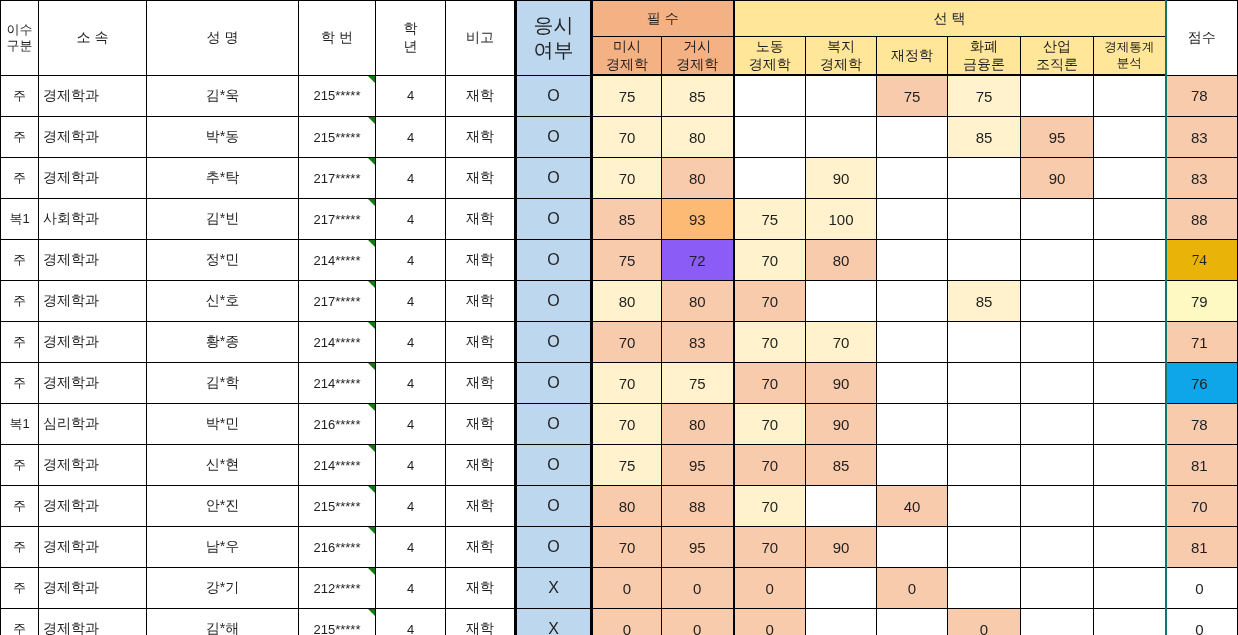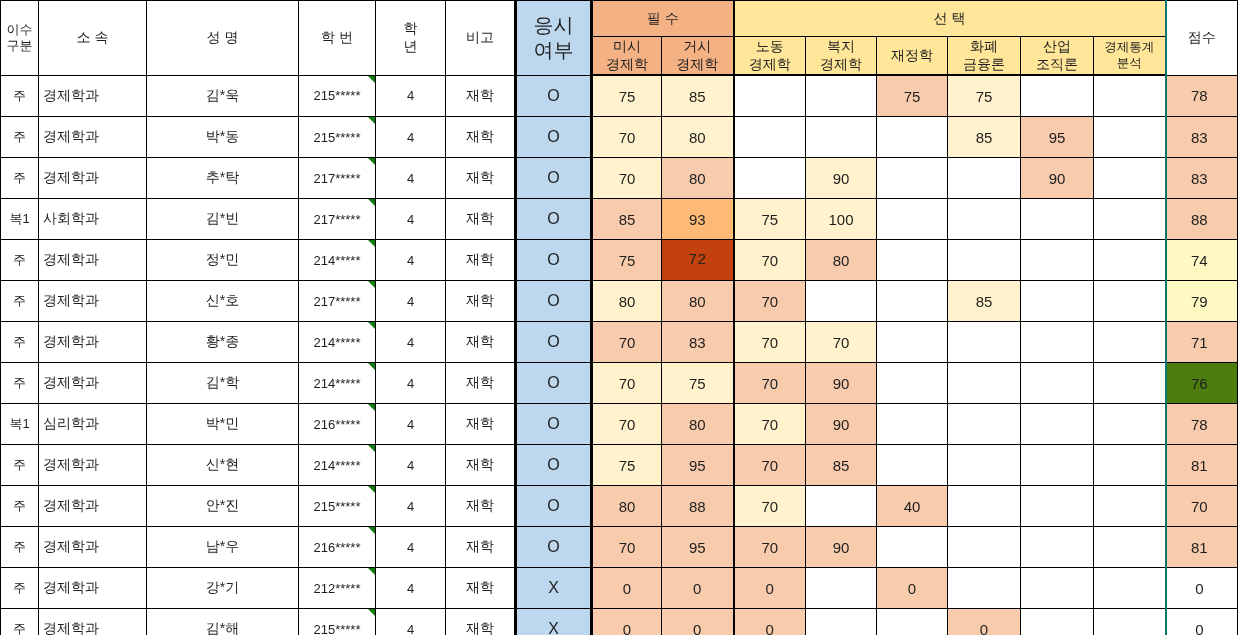--- a/index.html
+++ b/index.html
@@ -159,28 +159,28 @@
   </tr>
       <tr>
     <td class="cat">주</td>
     <td class="l">경제학과</td>
     <td>정*민</td>
     <td class="sid"><span>214*****</span><span class="flag"></span></td>
     <td class="yr">4</td>
     <td>재학</td>
     <td class="att">O</td>
     <td class="sc" style="background: rgb(248, 203, 173);">75</td>
-    <td class="sc" style="background: #c2410c; font-family: Liberation Mono, monospace;">72</td>
+    <td class="sc" style="background: #8b5cf6;">72</td>
     <td class="sc g-sep" style="background: rgb(255, 242, 204);">70</td>
     <td class="sc" style="background: rgb(248, 203, 173);">80</td>
     <td class="sc"></td>
     <td class="sc"></td>
     <td class="sc"></td>
     <td class="sc"></td>
-    <td class="total-col" style="background: #fef9c3;">74</td>
+    <td class="total-col" style="background: #eab308; font-family: Liberation Serif, serif;">74</td>
   </tr>
       <tr>
     <td class="cat">주</td>
     <td class="l">경제학과</td>
     <td>신*호</td>
     <td class="sid"><span>217*****</span><span class="flag"></span></td>
     <td class="yr">4</td>
     <td>재학</td>
     <td class="att">O</td>
     <td class="sc" style="background: rgb(255, 242, 204);">80</td>
@@ -220,21 +220,21 @@
     <td>재학</td>
     <td class="att">O</td>
     <td class="sc" style="background: rgb(255, 242, 204);">70</td>
     <td class="sc" style="background: rgb(255, 242, 204);">75</td>
     <td class="sc g-sep" style="background: rgb(248, 203, 173);">70</td>
     <td class="sc" style="background: rgb(248, 203, 173);">90</td>
     <td class="sc"></td>
     <td class="sc"></td>
     <td class="sc"></td>
     <td class="sc"></td>
-    <td class="total-col" style="background: #4d7c0f;">76</td>
+    <td class="total-col" style="background: #0ea5e9;">76</td>
   </tr>
       <tr>
     <td class="cat">복1</td>
     <td class="l">심리학과</td>
     <td>박*민</td>
     <td class="sid"><span>216*****</span><span class="flag"></span></td>
     <td class="yr">4</td>
     <td>재학</td>
     <td class="att">O</td>
     <td class="sc" style="background: rgb(255, 242, 204);">70</td>

